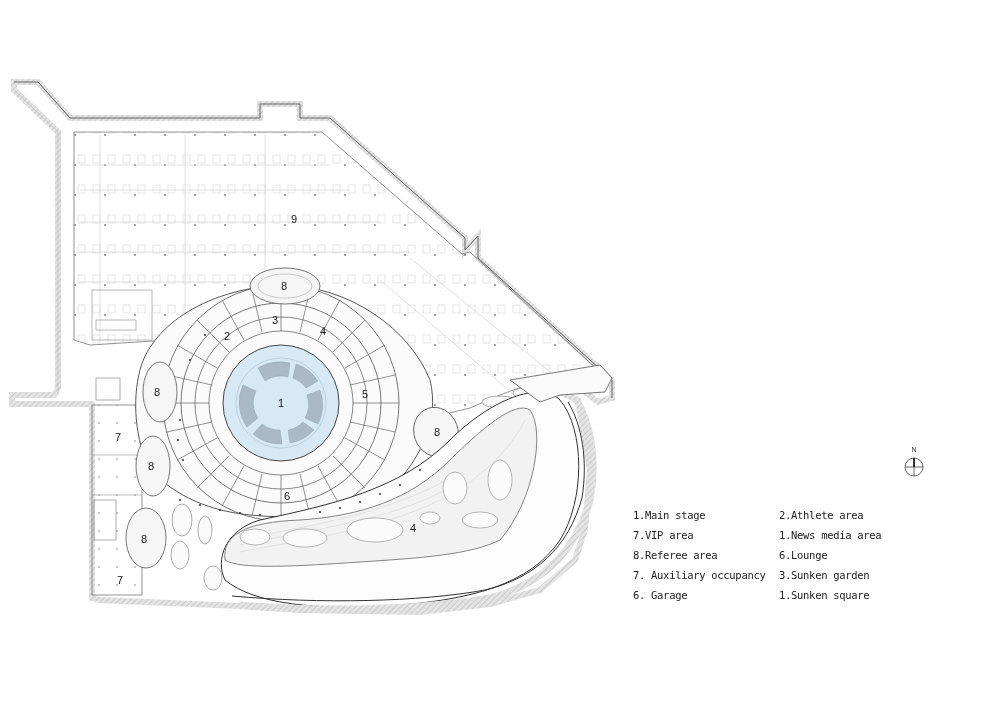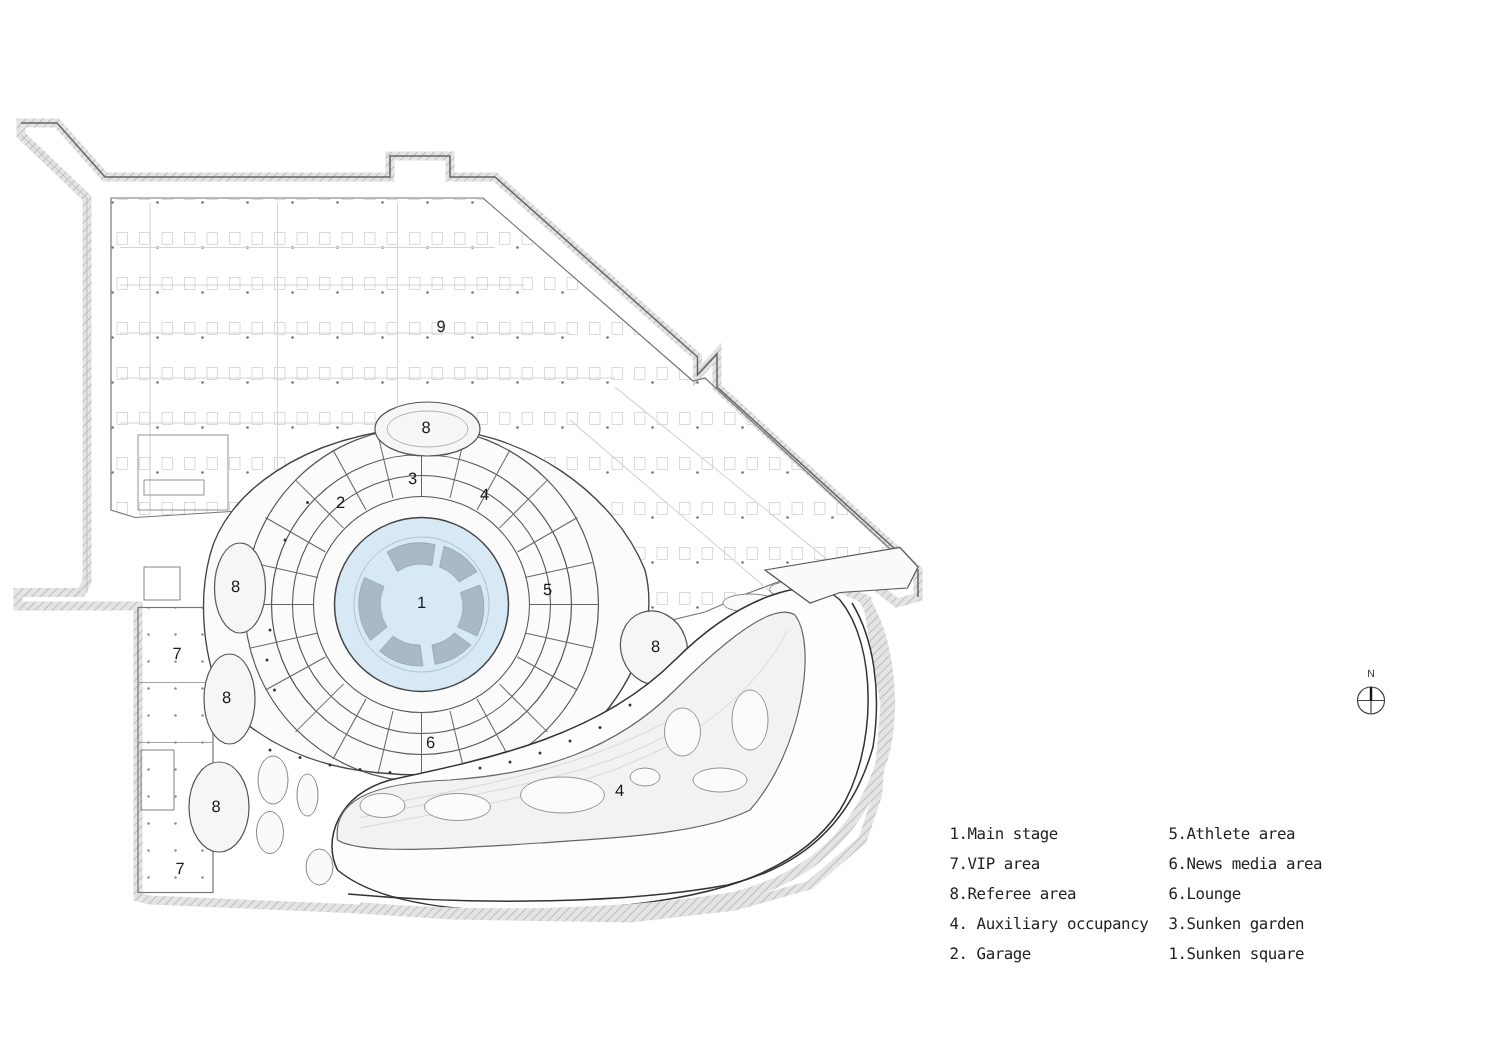--- a/index.html
+++ b/index.html
@@ -3,21 +3,21 @@
 <meta charset="utf-8">
 <style>
   html, body { margin: 0; padding: 0; background: #ffffff; }
   body { width: 1000px; height: 706px; position: relative; overflow: hidden;
          font-family: "Liberation Sans", sans-serif; }
   #plan { position: absolute; left: 0; top: 0; width: 1000px; height: 706px; }
   .num { position: absolute; font-family: "Liberation Sans", sans-serif; font-size: 11px; color: #1a1a1a;
          transform: translate(-50%, -50%); line-height: 1; }
   .legend { position: absolute; left: 633px; top: 509px; width: 260px;
             font-family: "DejaVu Sans Mono", monospace; font-size: 10.5px; color: #222; letter-spacing: -0.3px; }
-  .legend .row { position: absolute; white-space: nowrap; margin-top: 41px; }
+  .legend .row { position: absolute; white-space: nowrap; }
   .north { position: absolute; left: 903px; top: 446px; width: 22px; height: 40px; }
   .north .n { position: absolute; left: 0; width: 22px; top: 0; text-align: center;
               font-size: 7px; color: #333; }
 </style>
 </head>
 <body>
 
 <svg id="plan" viewBox="0 0 1000 706" xmlns="http://www.w3.org/2000/svg">
   <defs>
     <pattern id="hatch" width="4" height="4" patternUnits="userSpaceOnUse" patternTransform="rotate(45)">
@@ -199,22 +199,22 @@
   <svg width="22" height="22" style="position:absolute;left:0;top:10px" viewBox="0 0 22 22">
     <circle cx="11" cy="11" r="9" fill="none" stroke="#444" stroke-width="0.8"></circle>
     <line x1="2" y1="11" x2="20" y2="11" stroke="#444" stroke-width="0.8"></line>
     <line x1="11" y1="2" x2="11" y2="20" stroke="#444" stroke-width="0.8"></line>
     <line x1="11" y1="2" x2="11" y2="11" stroke="#111" stroke-width="1.6"></line>
   </svg>
 </div>
 
 <div class="legend">
   <div class="row" style="left:0;top:0">1.Main stage</div>
-  <div class="row" style="left:146px;top:0">5.Athlete area</div>
+  <div class="row" style="left:146px;top:0">2.Athlete area</div>
   <div class="row" style="left:0;top:20px">7.VIP area</div>
-  <div class="row" style="left:146px;top:20px">6.News media area</div>
+  <div class="row" style="left:146px;top:20px">1.News media area</div>
   <div class="row" style="left:0;top:40px">8.Referee area</div>
   <div class="row" style="left:146px;top:40px">6.Lounge</div>
-  <div class="row" style="left:0;top:60px">4. Auxiliary occupancy</div>
+  <div class="row" style="left:0;top:60px">7. Auxiliary occupancy</div>
   <div class="row" style="left:146px;top:60px">3.Sunken garden</div>
-  <div class="row" style="left:0;top:80px">2. Garage</div>
+  <div class="row" style="left:0;top:80px">6. Garage</div>
   <div class="row" style="left:146px;top:80px">1.Sunken square</div>
 </div>
 
 </body></html>

